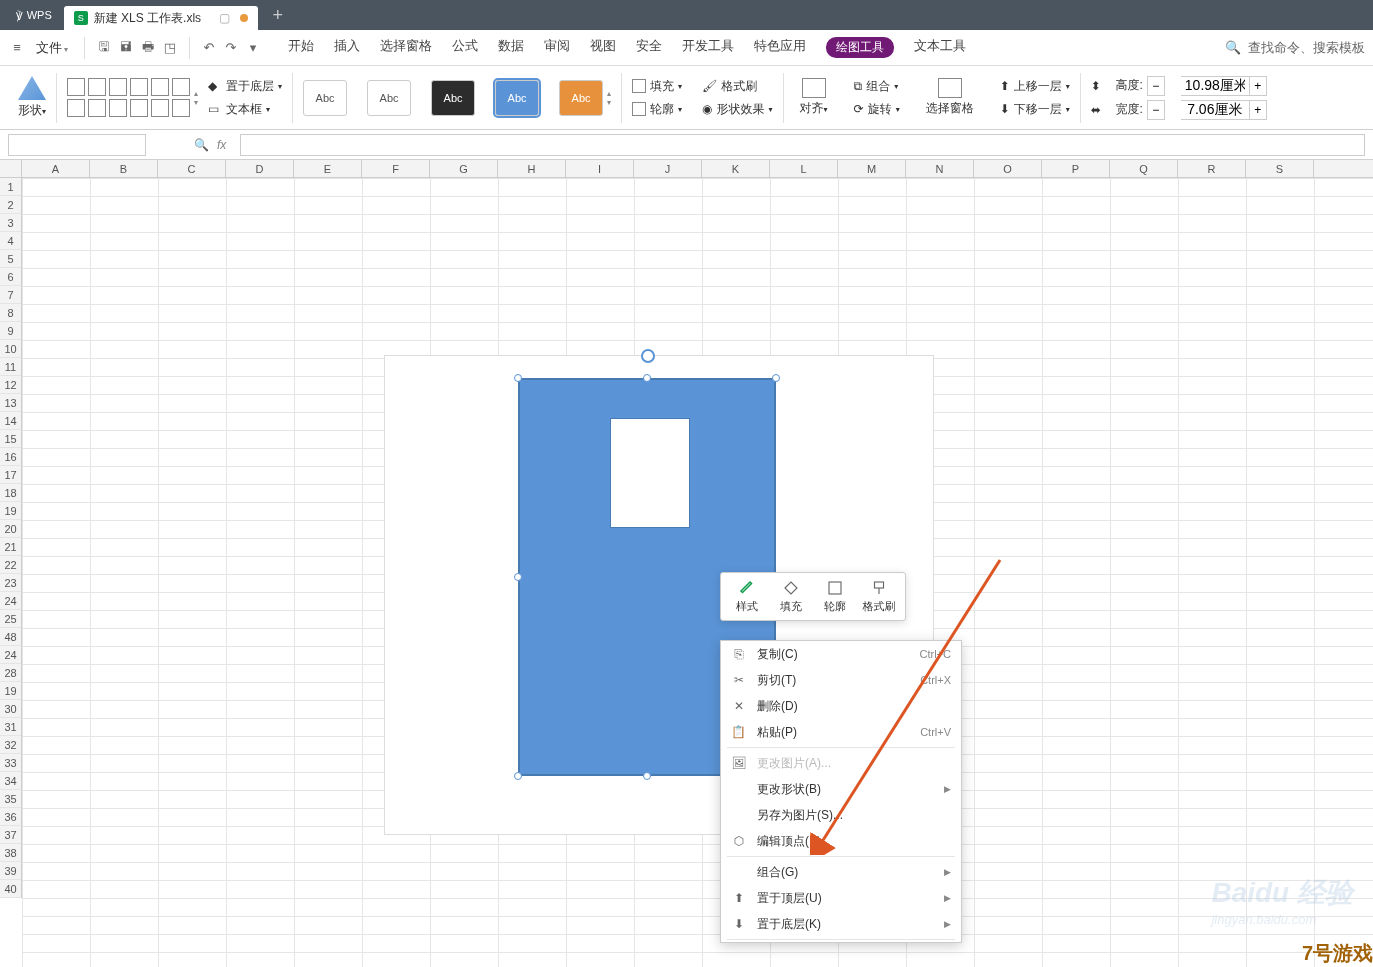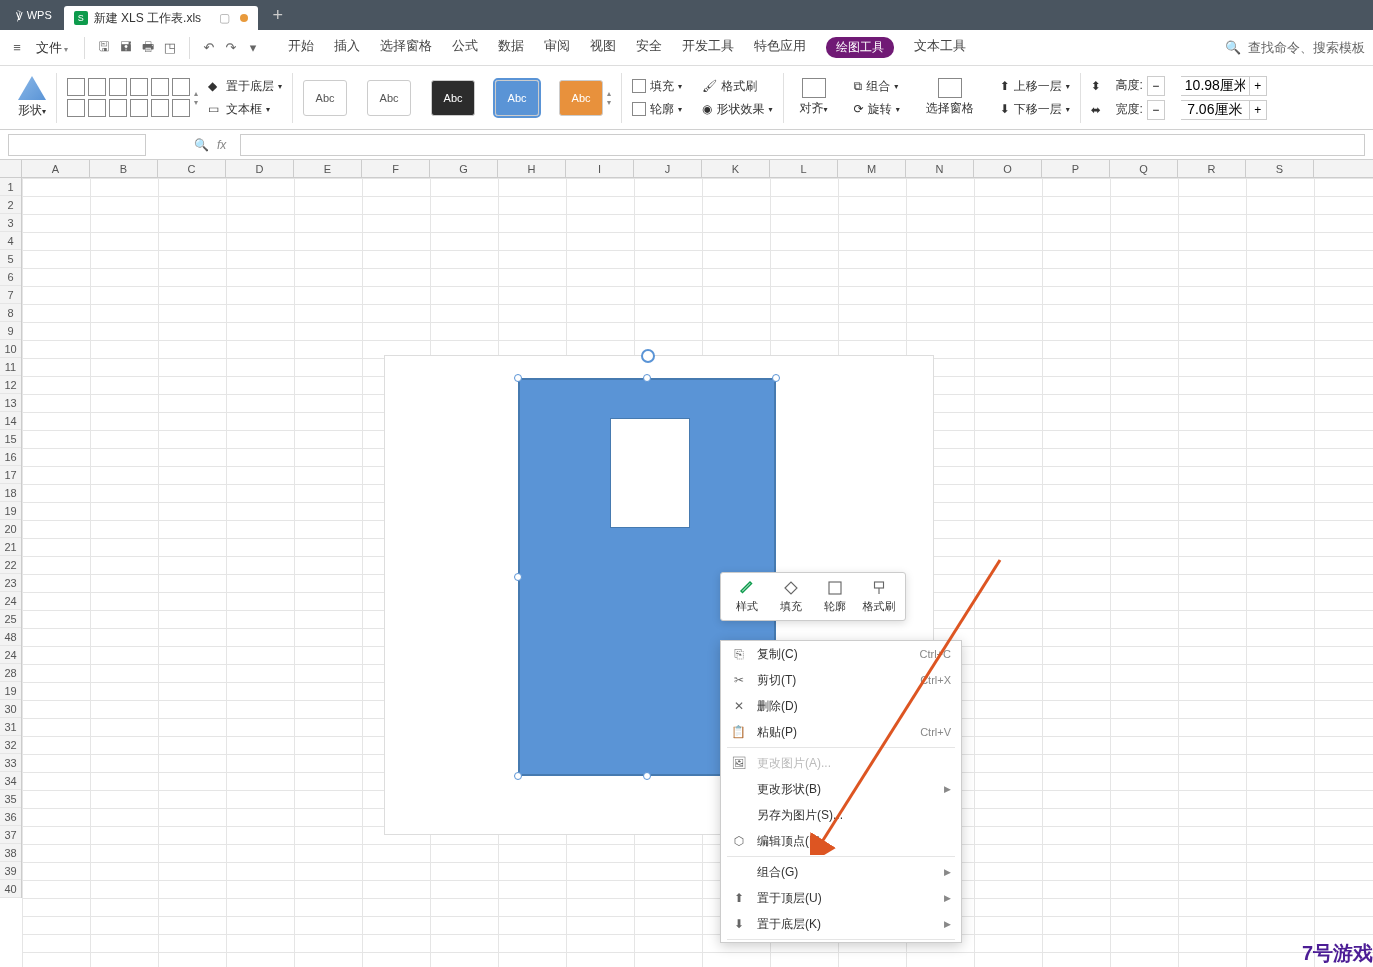--- a/index.html
+++ b/index.html
@@ -100,21 +100,21 @@
 .cm-label { flex: 1; }
 .cm-shortcut { color: #888; font-size: 11px; }
 .cm-arrow { color: #888; font-size: 9px; }
 .cm-sep { height: 1px; background: #e5e5e5; margin: 2px 6px; }
 
 
 .red-arrow { position: absolute; pointer-events: none; }
 
 
 .watermark { position: absolute; right: 20px; bottom: 40px; opacity: 0.35; font-size: 28px; font-weight: bold; color: #b0c8e0; font-style: italic; }
-.watermark2 { position: absolute; right: 0px; bottom: 0px; font-size: 20px; font-weight: bold; color: #4c1d95; }
+.watermark2 { position: absolute; right: 0px; bottom: 0px; font-size: 20px; font-weight: bold; color: #a16207; }
 </style>
 </head>
 <body>
 
 <div class="titlebar">
   <div class="wps-logo">
     <span>℣</span>
     <span>WPS</span>
   </div>
   <div class="tab-file">
@@ -487,14 +487,18 @@
 
   <svg class="red-arrow" style="left:810px;top:395px;width:200px;height:300px">
     <defs>
         <marker id="ah" markerWidth="10" markerHeight="10" refX="2" refY="5" orient="auto">
           <polygon points="0,0 10,5 0,10" fill="#d52"></polygon>
         </marker>
       </defs>
     <line x1="190" y1="5" x2="10" y2="290" stroke="#d52" stroke-width="3" marker-end="url(#ah)"></line>
   </svg>
 
+  <div class="watermark">
+    <span>Baidu 经验</span>
+    <div style="font-size:13px;font-weight:normal">jingyan.baidu.com</div>
+  </div>
   <div class="watermark2">7号游戏</div>
 </div>
 
 </body></html>

